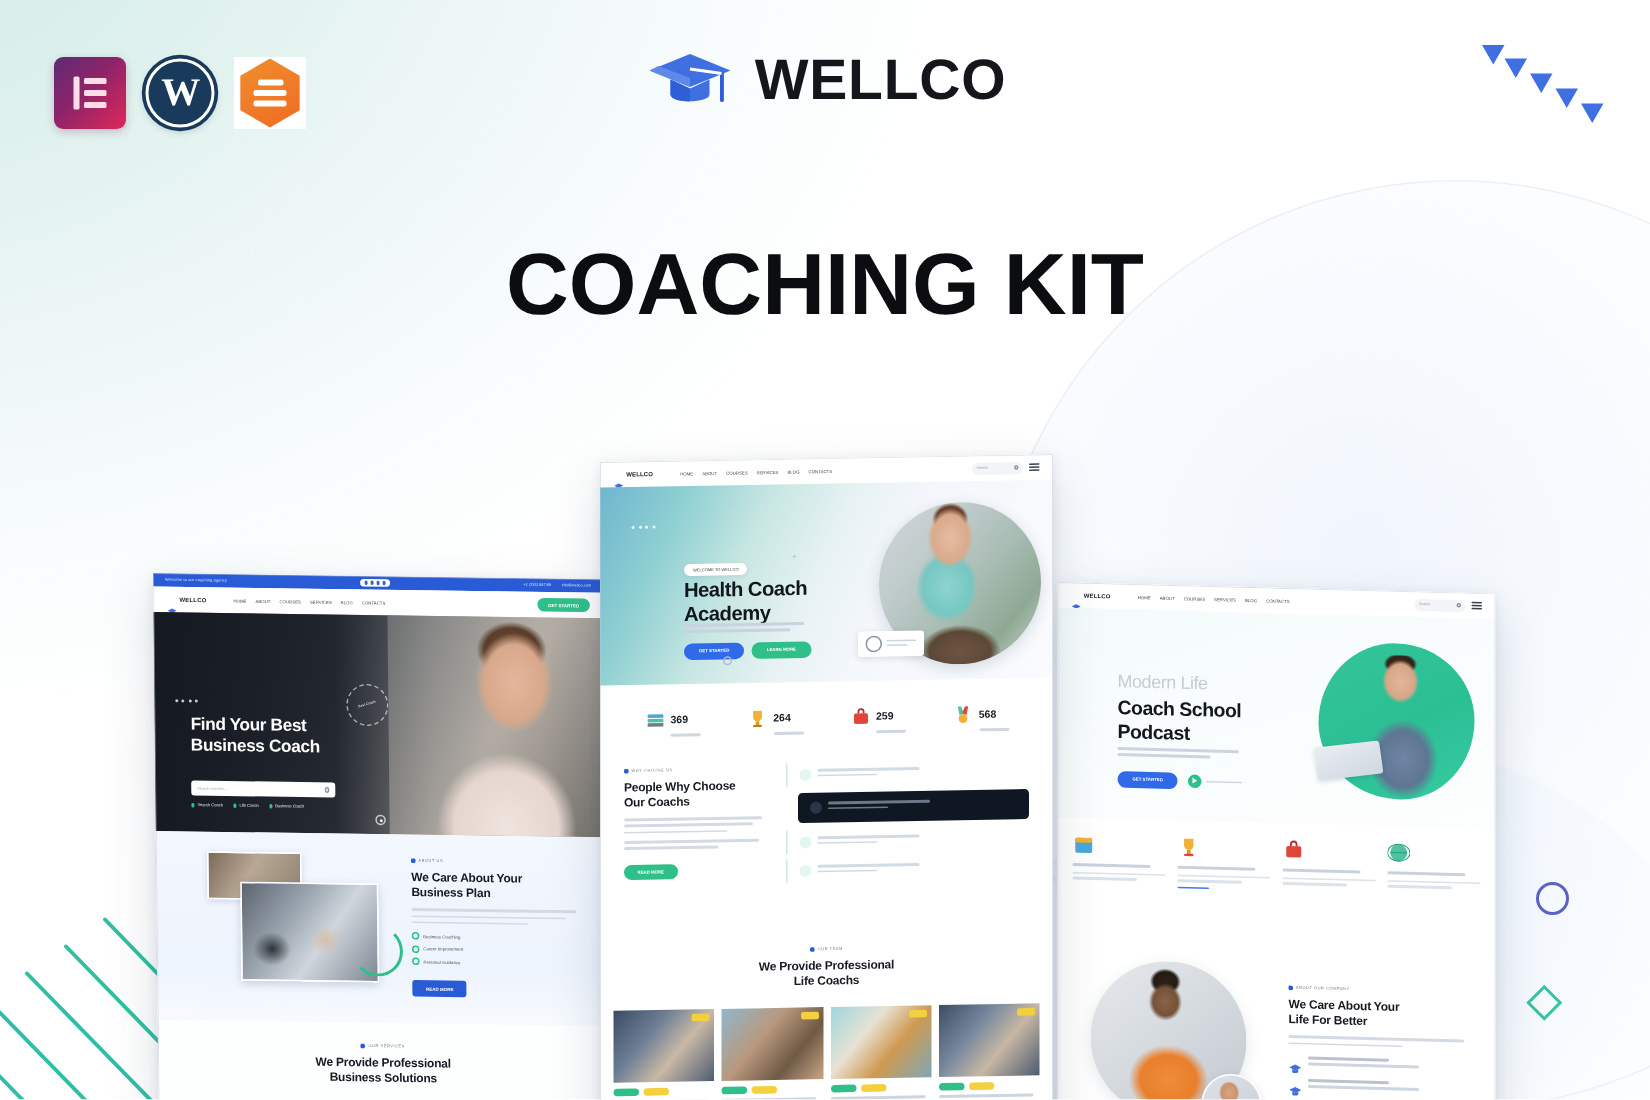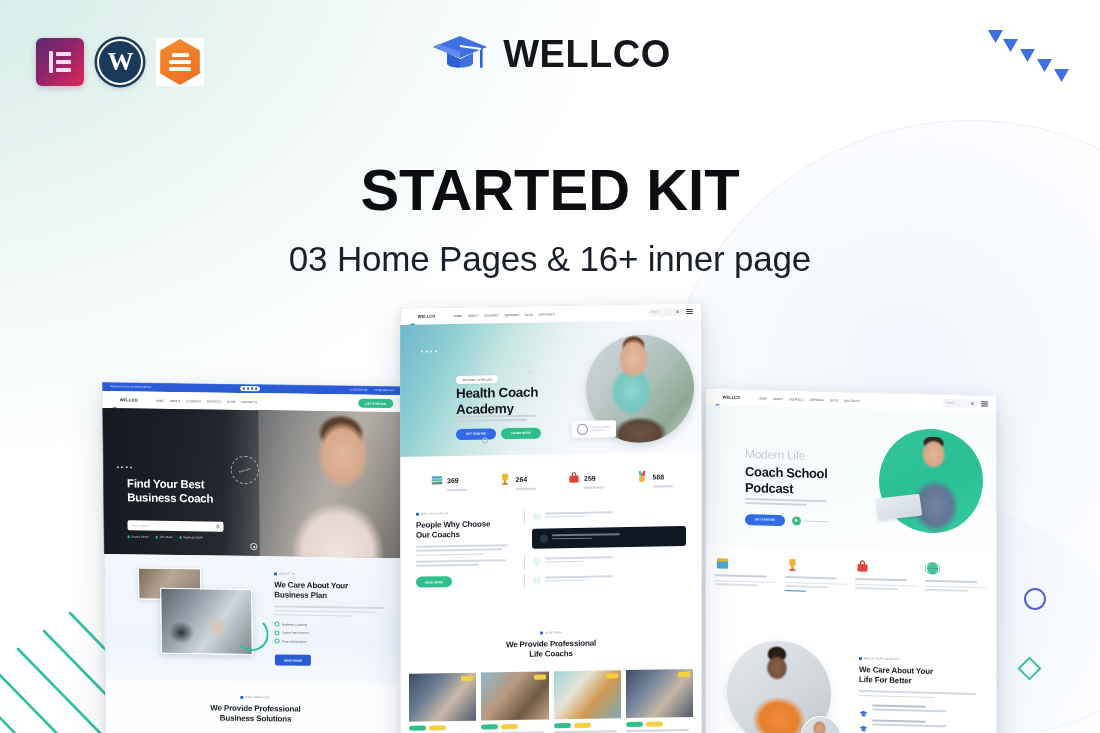--- a/index.html
+++ b/index.html
@@ -560,22 +560,21 @@
         <polygon points="4,15 31,26 31,20 10,12" fill="#5f89ea"></polygon>
         <path d="M18,21 L18,31 C18,37 44,37 44,31 L44,21 L31,27 Z" fill="#3f6fe0"></path>
         <path d="M18,21 L18,31 C18,34 24,35.6 31,35.6 L31,27 Z" fill="#2f5fd4"></path>
         <rect x="51" y="16" width="2.6" height="20" rx="1.2" fill="#2f5fd4"></rect>
         <path d="M31,14 L52,17" stroke="#ffffff" stroke-width="2" fill="none"></path>
       </svg>
     </span>
     <span id="logo-text">WELLCO</span>
   </div>
 
-  <div id="title-2">STARTED KIT</div>
-  <div id="subtitle">03 Home Pages &amp; 16+ inner page</div>
+  <div id="title-2">COACHING KIT</div>
 
   <div class="mockup" id="mock-left">
     <div class="mockup-inner">
 
       <div class="topbar">
         <span class="topbar-left">Welcome to our coaching agency</span>
         <span class="topbar-social">
           <i></i>
             <i></i>
             <i></i>

